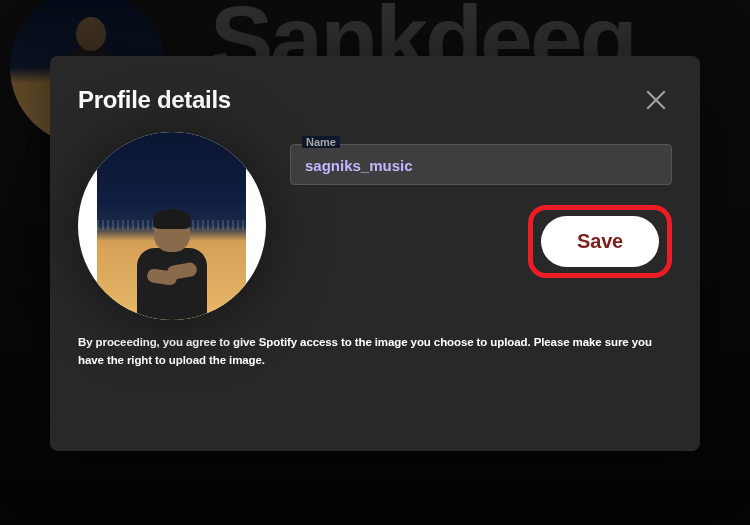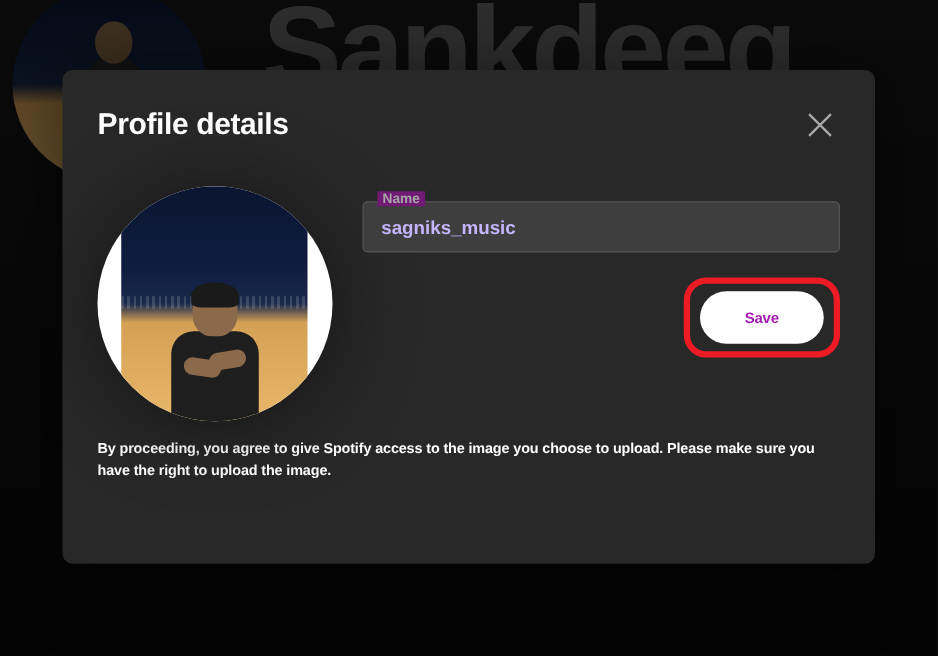--- a/index.html
+++ b/index.html
@@ -79,21 +79,21 @@
       height: 395px;
       background: #282828;
       border-radius: 8px;
       padding: 28px 28px 24px 28px;
       box-shadow: 0 4px 60px rgba(0, 0, 0, 0.5);
     }
     .modal-header {
       display: flex;
       justify-content: space-between;
       align-items: center;
-      margin-bottom: 33px;
+      margin-bottom: 16px;
     }
     .modal-title {
       font-size: 24px;
       font-weight: 700;
       color: #fff;
       letter-spacing: -0.3px;
     }
     .close-btn {
       width: 32px;
       height: 32px;
@@ -217,21 +217,21 @@
       position: relative;
       margin-bottom: 20px;
     }
     .input-label {
       font-size: 11px;
       font-weight: 700;
       color: #a7a7a7;
       position: absolute;
       top: -8px;
       left: 12px;
-      background: #701a75;
+      background: #0f172a;
       padding: 0 4px;
       z-index: 1;
     }
     .name-input {
       width: 100%;
       background: #3e3e3e;
       border: 1px solid #555;
       border-radius: 4px;
       padding: 12px 14px 10px 14px;
       font-size: 15px;
@@ -244,25 +244,25 @@
       justify-content: flex-end;
     }
     .save-btn-highlight {
       border: 5px solid #ed1c24;
       border-radius: 18px;
       padding: 6px 8px;
       display: inline-block;
     }
     .save-btn {
       background: #fff;
-      color: #a21caf;
+      color: #7f1d1d;
       border: none;
       border-radius: 500px;
       padding: 14px 36px;
-      font-size: 12px;
+      font-size: 20px;
       font-weight: 700;
       cursor: pointer;
       font-family: inherit;
       letter-spacing: -0.2px;
     }
     .disclaimer {
       margin-top: 14px;
       font-size: 11.5px;
       color: #fff;
       font-weight: 700;

